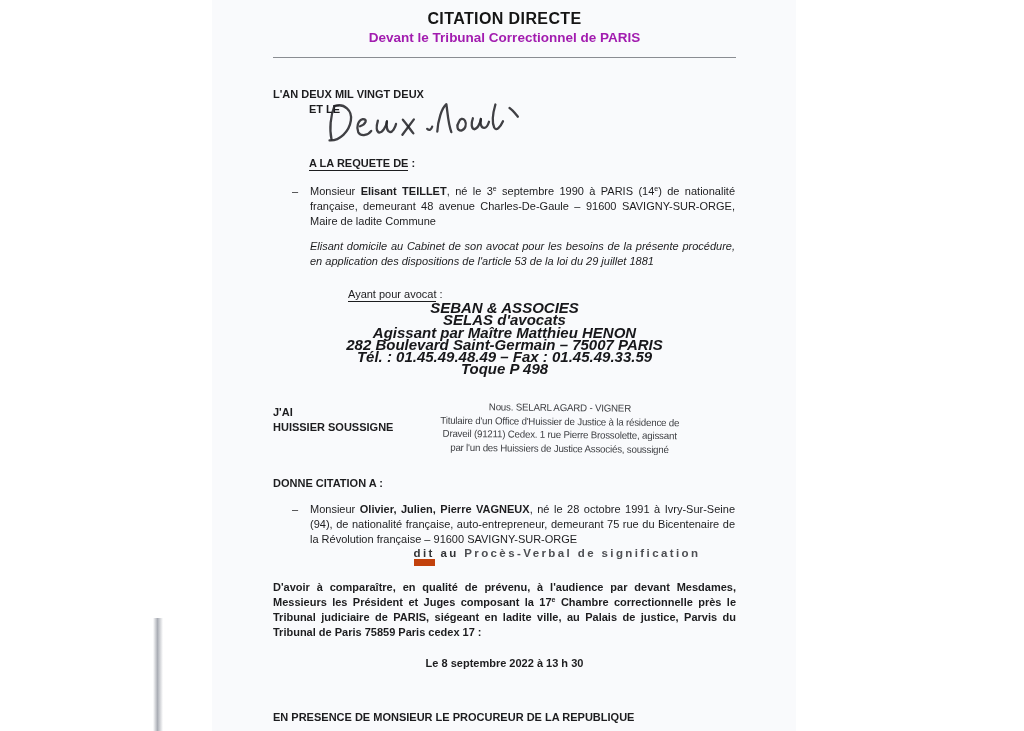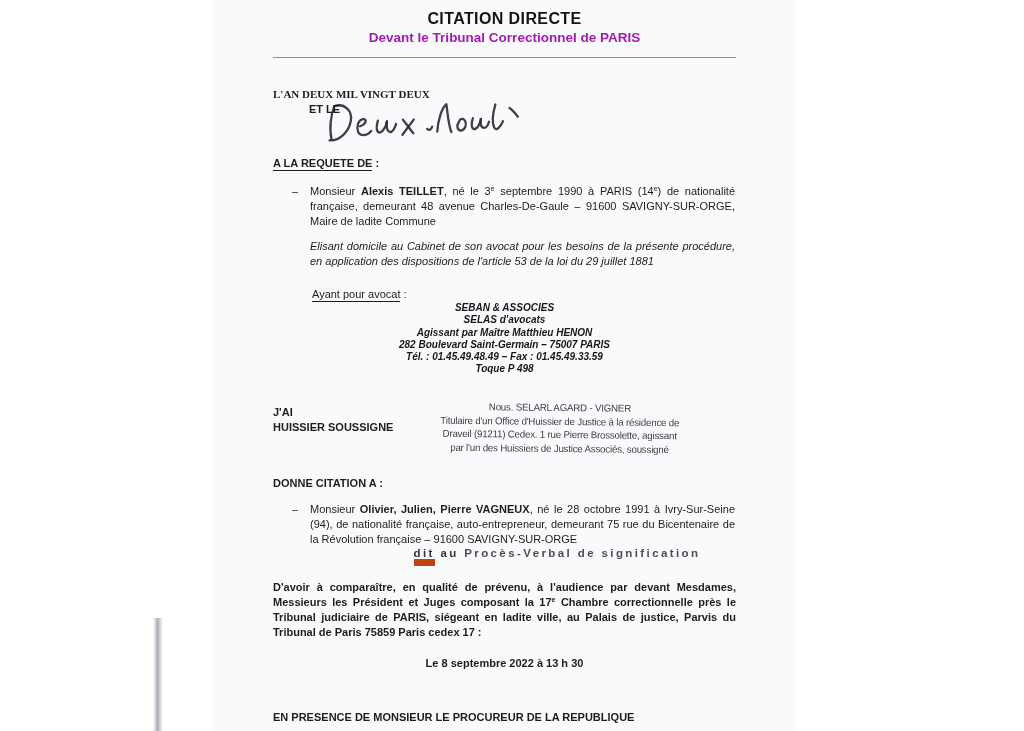--- a/index.html
+++ b/index.html
@@ -15,26 +15,26 @@
   }
   .abs{position:absolute;}
   .b{font-weight:700;}
   .i{font-style:italic;}
   .center{text-align:center;}
   .just{text-align:justify;}
   .body-text{font-size:11px;line-height:15px;}
   .title{font-size:16px;letter-spacing:.4px;color:#151515;}
   .subtitle{font-size:13.5px;color:#a21caf;}
   .rule{height:1px;background:#8a8d92;}
-  .u{border-bottom:1.2px solid #1d1d1f;padding-bottom:1px;}
+  .u{border-bottom:1.2px solid #1d1d1f;padding-bottom:1px;margin-left:36px;}
   sup{font-size:7px;vertical-align:4px;line-height:0;}
   .bullet{display:flex;}
   .bullet .dash{width:18px;flex:0 0 18px;}
   .bullet .btext{margin:0;flex:1;}
-  .avocat{font-size:10px;line-height:12.3px;color:#17171a;}
+  .avocat{font-size:15px;line-height:12.3px;color:#17171a;}
   .stamp1{
     font-size:10px;line-height:13.5px;color:#3f4044;
     transform:rotate(.6deg) scaleX(.97);transform-origin:center top;
     letter-spacing:-.2px;
   }
   .stamp2{
     font-size:11.5px;line-height:14px;font-weight:700;
     letter-spacing:2.4px;color:#4d4e52;white-space:nowrap;
   }
   .stamp2 .dk{color:#333437;}
@@ -48,21 +48,21 @@
 </style>
 </head>
 <body>
 
 <div class="page">
 
   <div class="abs title b center" style="left:61px;top:10px;width:463px;">CITATION DIRECTE</div>
   <div class="abs subtitle b center" style="left:61px;top:30px;width:463px;">Devant le Tribunal Correctionnel de PARIS</div>
   <div class="abs rule" style="left:61px;top:57px;width:463px;"></div>
 
-  <div class="abs body-text b" style="left:61px;top:87px;font-family:Liberation Serif, serif;">L'AN DEUX MIL VINGT DEUX</div>
+  <div class="abs body-text b" style="left:61px;top:87px;">L'AN DEUX MIL VINGT DEUX</div>
   <div class="abs body-text b" style="left:61px;top:102px;padding-left:36px;">ET LE</div>
 
   <svg class="abs hand" style="left:112px;top:99px;" width="200" height="48" viewBox="0 0 200 48" aria-label="Deux Aout">
     <path d="M7,37 C5,27 7,13 11,4"></path>
     <path d="M11,4 C21,1 29,9 27,19 C25,30 15,39 5,38"></path>
     <path d="M36,25 C42,23 44,18 39,18 C34,19 32,26 34,31 C37,36 44,34 47,30"></path>
     <path d="M54,20 C52,26 52,31 55,32 C58,32 62,27 63,21"></path>
     <path d="M63,21 C62,27 63,31 66,32 C68,32 71,28 72,24"></path>
     <path d="M79,20 C83,25 86,30 89,34"></path>
     <path d="M90,20 C86,25 82,30 78,35"></path>
@@ -72,21 +72,21 @@
     <path d="M149,21 C147,26 147,31 150,32 C153,32 156,27 157,22"></path>
     <path d="M157,22 C156,27 157,31 160,31 C162,31 164,28 165,25"></path>
     <path d="M172,8 C169,17 168,26 170,31 C172,35 176,31 179,25"></path>
     <path d="M186,12 C189,14 191,17 194,21"></path>
   </svg>
 
   <div class="abs body-text b" style="left:61px;top:156px;"><span class="u">A LA REQUETE DE</span><span> :</span></div>
 
   <div class="abs body-text bullet" style="left:80px;top:184px;width:443px;">
     <span class="dash">–</span>
-    <p class="btext just"><span>Monsieur </span><span class="b">Alexis TEILLET</span><span>, né le 3</span><sup>e</sup><span> septembre 1990 à PARIS (14</span><sup>e</sup><span>) de nationalité française, demeurant 48 avenue Charles-De-Gaule – 91600 SAVIGNY-SUR-ORGE, Maire de ladite Commune</span></p>
+    <p class="btext just"><span>Monsieur </span><span class="b">Elisant TEILLET</span><span>, né le 3</span><sup>e</sup><span> septembre 1990 à PARIS (14</span><sup>e</sup><span>) de nationalité française, demeurant 48 avenue Charles-De-Gaule – 91600 SAVIGNY-SUR-ORGE, Maire de ladite Commune</span></p>
   </div>
 
   <div class="abs body-text i just" style="left:98px;top:239px;width:425px;">Elisant domicile au Cabinet de son avocat pour les besoins de la présente procédure, en application des dispositions de l'article 53 de la loi du 29 juillet 1881</div>
 
   <div class="abs body-text" style="left:100px;top:287px;"><span class="u">Ayant pour avocat</span><span> :</span></div>
 
   <div class="abs avocat b i center" style="left:61px;top:302px;width:463px;">
     <div>SEBAN &amp; ASSOCIES</div>
     <div>SELAS d'avocats</div>
     <div>Agissant par Maître Matthieu HENON</div>

